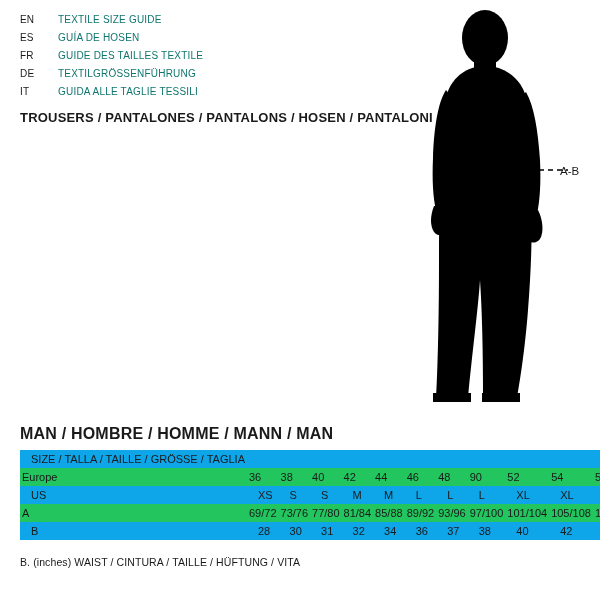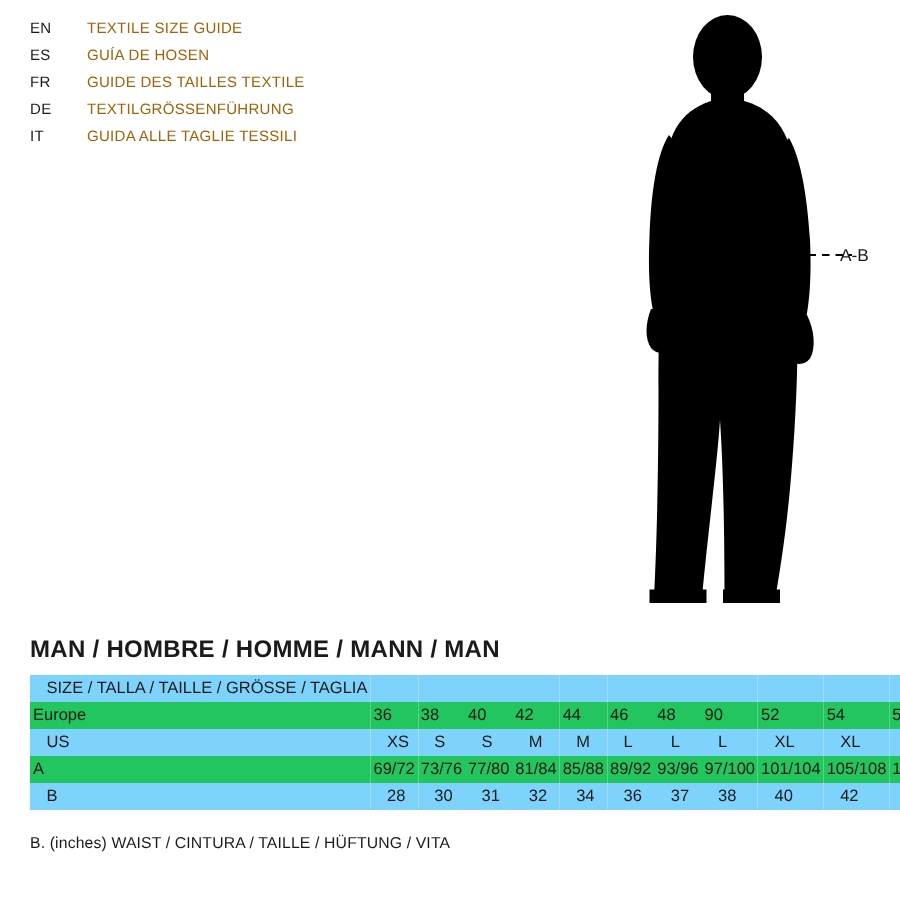--- a/index.html
+++ b/index.html
@@ -34,21 +34,21 @@
     height: 18px;
     font-size: 10px;
     letter-spacing: 0.2px;
   }
   .lang-code {
     width: 38px;
     flex: 0 0 38px;
     color: #1a1a1a;
   }
   .lang-text {
-    color: #a16207;
+    color: #0f766e;
   }
 
   .trousers-title {
     position: absolute;
     left: 20px;
     top: 110px;
     font-size: 13px;
     font-weight: bold;
     letter-spacing: 0.2px;
   }
@@ -89,21 +89,21 @@
     width: 560px;
     border-collapse: collapse;
     font-size: 11px;
   }
   table.sizes td {
     padding: 3px 2px 3px 2px;
     text-align: left;
     white-space: nowrap;
   }
   table.sizes tr.shaded td {
-    background: #7dd3fc;
+    background: #0ea5e9;
     padding-left: 11px;
   }
   table.sizes tr.plain td {
     background: #22c55e;
   }
   td.label-col {
     width: 86px;
   }
   td.val {
     width: 42px;
@@ -142,20 +142,21 @@
     <div class="lang-row">
       <span class="lang-code">DE</span>
       <span class="lang-text">TEXTILGRÖSSENFÜHRUNG</span>
     </div>
     <div class="lang-row">
       <span class="lang-code">IT</span>
       <span class="lang-text">GUIDA ALLE TAGLIE TESSILI</span>
     </div>
   </div>
 
+  <div class="trousers-title">TROUSERS / PANTALONES / PANTALONS / HOSEN / PANTALONI</div>
 
   <div class="figure-wrap">
     <svg width="200" height="400" viewBox="0 0 200 400">
 
       <ellipse cx="85" cy="28" rx="23" ry="28" fill="#000000"></ellipse>
 
       <rect x="74" y="48" width="22" height="14" fill="#000000"></rect>
 
       <path d="M85,55 C62,58 48,70 44,96 C41,118 40,138 41,160 L130,160 C132,136 132,114 128,94 C123,69 108,58 85,55 Z" fill="#000000"></path>
 

